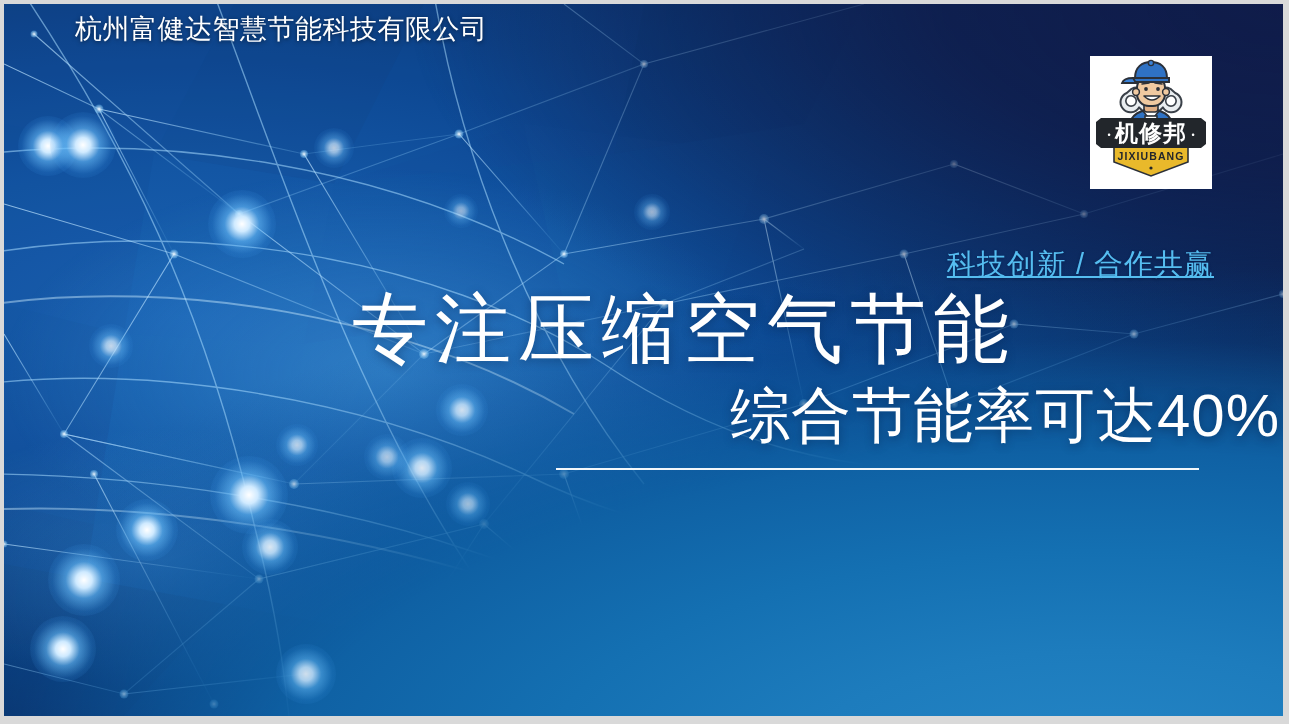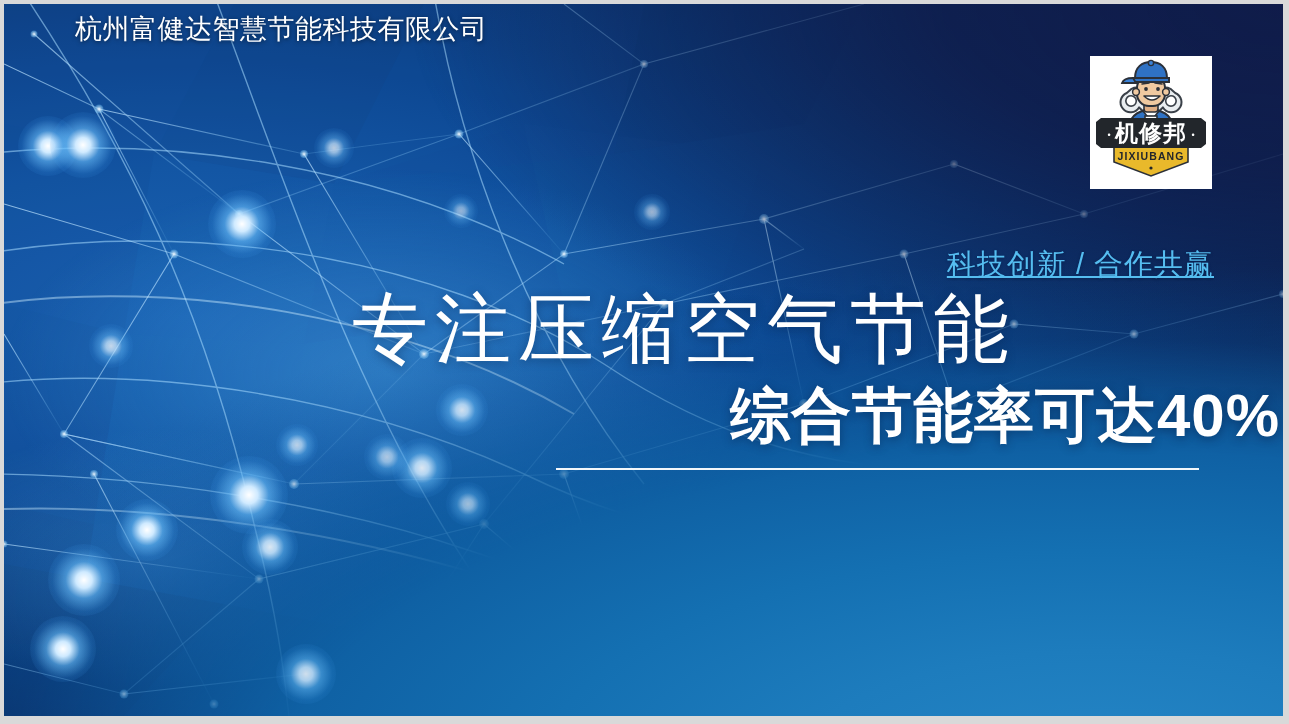--- a/index.html
+++ b/index.html
@@ -97,21 +97,21 @@
     font-size:76px;line-height:1.0;
     letter-spacing:7px;
     color:#ffffff;
     white-space:nowrap;
     text-shadow:0 2px 10px rgba(0,25,60,.40);
   }
 
   .subheadline{
     position:absolute;left:726px;top:380px;
     font-size:60px;line-height:1.05;
-    font-weight:bold;
+    font-weight:normal;
     letter-spacing:1px;
     color:#ffffff;
     white-space:nowrap;
     text-shadow:0 2px 10px rgba(0,25,60,.45);
   }
 
   .divider{
     position:absolute;left:552px;top:464px;
     width:643px;height:2px;
     background:#ffffff;

